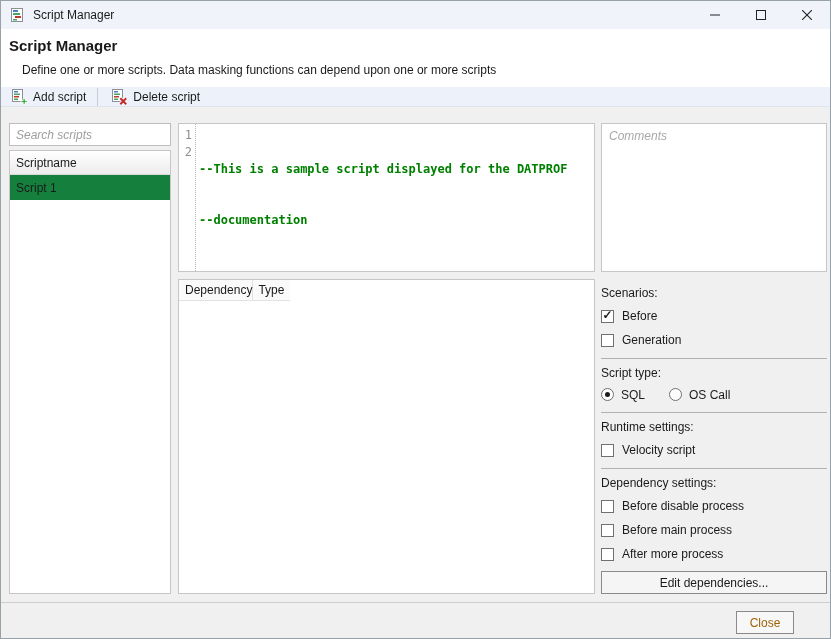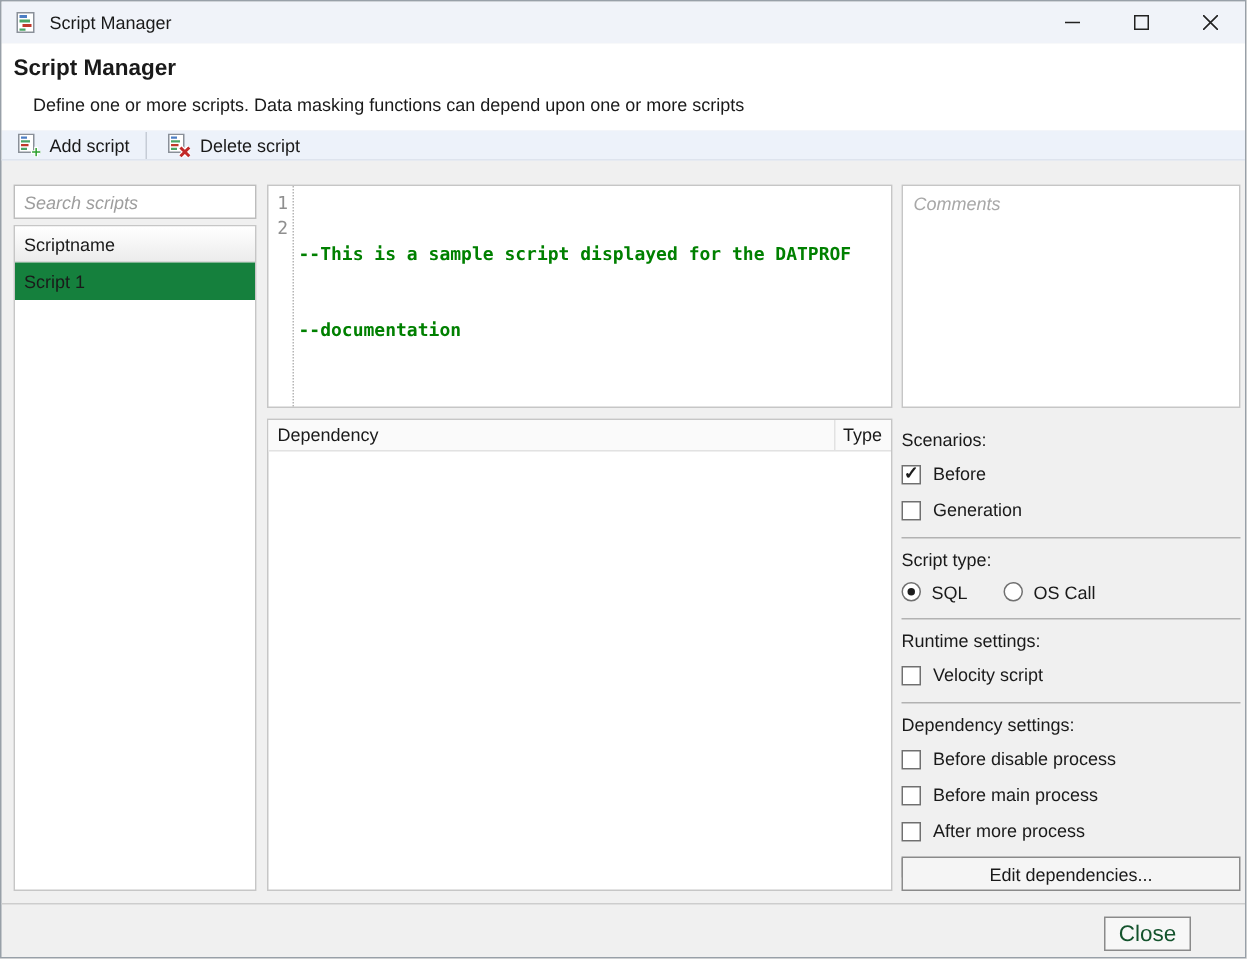--- a/index.html
+++ b/index.html
@@ -45,21 +45,21 @@
   .gutter .ln { display:block; }
   .code-area { padding:3px 0 0 3px; color:#008000; font-weight:700; white-space:pre; }
   .code-line { display:block; }
   
   .comments { position:absolute; left:600px; top:122px; width:226px; height:149px;
     background:#fff; border:1px solid #c6c6c6; resize:none; outline:none;
     padding:5px 7px; font-family:"Liberation Sans",sans-serif; font-size:12px; }
   .comments::placeholder { font-style:italic; color:#a8a8a8; }
   
   .dep-table { position:absolute; left:177px; top:278px; width:417px; height:315px;
-    background:#fff; border:1px solid #c6c6c6; display:flex; flex-direction:column; }
+    background:#fff; border:1px solid #c6c6c6; display:flex; flex-direction:row; }
   .dep-header { display:flex; height:21px; background:#fafafa; border-bottom:1px solid #e2e2e2; }
   .dep-col-main { flex:1; padding:3px 0 0 6px; border-right:1px solid #e2e2e2; }
   .dep-col-type { width:37px; padding:3px 0 0 5px; }
   .dep-body { flex:1; }
   
   .settings { position:absolute; left:600px; top:278px; width:226px; height:315px; }
   .sec-label { margin:7px 0 8px 0; }
   .crow { display:flex; align-items:center; gap:8px; height:16px; margin-bottom:8px; cursor:default; }
   .cb { width:13px; height:13px; border:1px solid #707070; background:#fff;
     display:flex; align-items:center; justify-content:center; font-size:12px; font-weight:700; flex:none; }
@@ -70,21 +70,21 @@
   .radio-row { display:flex; gap:24px; margin-bottom:6px; }
   .radio-opt { display:flex; align-items:flex-start; gap:7px; cursor:default; }
   .sep { border:0; border-top:1px solid #b2b2b2; margin:10px 0 0 0; }
   .edit-deps-btn { position:absolute; left:0; right:0; bottom:0; height:23px;
     background:#f5f5f5; border:1px solid #8a8a8a;
     font-family:"Liberation Sans",sans-serif; font-size:12px; color:#1a1a1a; cursor:default; }
   
   .footer-sep { position:absolute; left:0; right:0; top:601px; border-top:1px solid #cdcdcd; }
   .close-btn { position:absolute; right:36px; top:610px; width:58px; height:23px;
     background:#f7f7f7; border:1px solid #8a8a8a;
-    font-family:"Liberation Sans",sans-serif; font-size:15px; color:#14532d; cursor:default; }
+    font-family:"Liberation Sans",sans-serif; font-size:12px; color:#a16207; cursor:default; }
 </style>
 </head>
 <body>
 
 <div class="window">
 
   <div class="titlebar">
     <span class="tb-icon">
       <svg width="16" height="16" viewBox="0 0 16 16">
         <rect x="2.5" y="1.5" width="11" height="13" fill="#ffffff" stroke="#8a9099"></rect>

